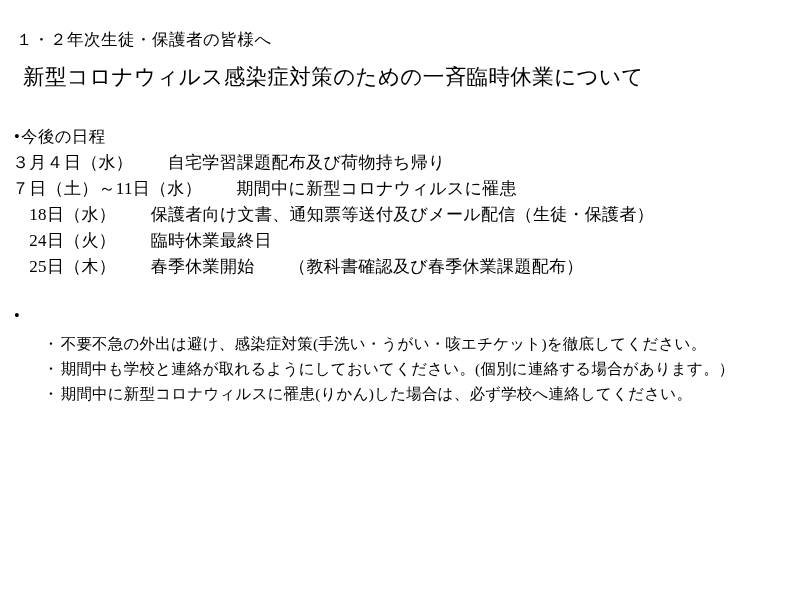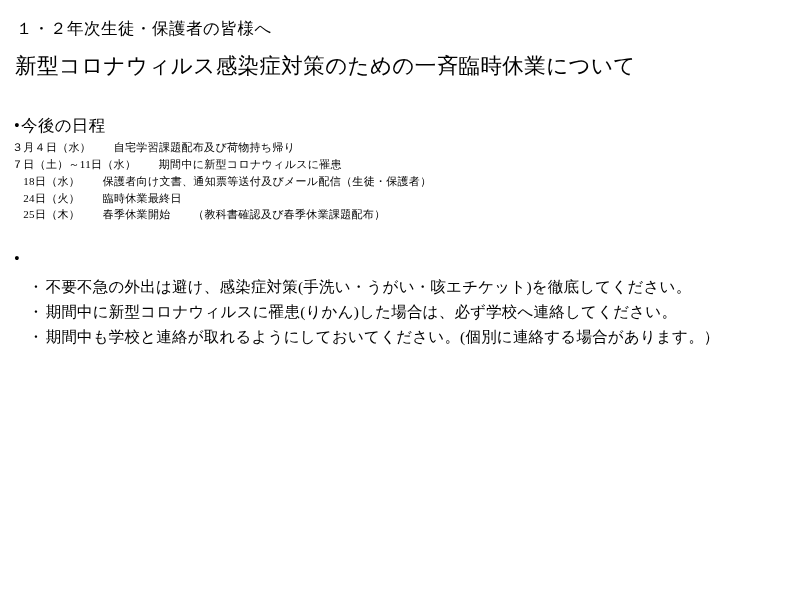--- a/index.html
+++ b/index.html
@@ -12,33 +12,33 @@
     background: #ffffff;
     font-family: "Liberation Serif", "DejaVu Serif", serif;
     color: #000000;
     overflow: hidden;
   }
   .page {
     position: relative;
     width: 800px;
     height: 488px;
     box-sizing: border-box;
-    padding: 18px 18px 0 12px;
+    padding: 29px 18px 0 12px;
   }
   .addressee {
     font-size: 16.5px;
     line-height: 1.3;
     letter-spacing: 0.5px;
     margin: 0 0 14px 4px;
   }
   .doc-title {
     font-size: 21.5px;
     line-height: 1.25;
     letter-spacing: 0.4px;
-    margin: 0 0 34px 3px;
+    margin: 0 0 34px 11px;
     font-weight: normal;
   }
   .section {
     margin-bottom: 6px;
   }
   .section-head {
     font-size: 16.5px;
     line-height: 1.4;
     letter-spacing: 0.3px;
     margin: 0 0 2px 2px;
@@ -50,36 +50,36 @@
     margin-right: 1px;
     font-size: 16.5px;
     line-height: 1.4;
   }
   .schedule {
     margin: 0;
     padding: 0;
     list-style: none;
   }
   .schedule li {
-    font-size: 11px;
+    font-size: 17px;
     line-height: 1.52;
     letter-spacing: 0.3px;
     white-space: pre;
   }
   .notes {
     margin: 4px 0 0 0;
     padding: 0;
     list-style: none;
   }
   .notes li {
     font-size: 15.5px;
     line-height: 1.62;
     letter-spacing: 0.2px;
     white-space: pre;
-    margin-left: 16px;
+    margin-left: 31px;
   }
   .notes li .nb {
     margin-right: 2px;
   }
   .spacer-sm { height: 18px; }
 </style>
 </head>
 <body>
 
 <div class="page">
@@ -103,18 +103,18 @@
   </div>
 
   <div class="spacer-sm"></div>
 
   <div class="section">
     <div class="section-head">
       <span class="bullet-dot">•</span>
     </div>
     <ul class="notes">
       <li><span class="nb">・</span><span>不要不急の外出は避け、感染症対策(手洗い・うがい・咳エチケット)を徹底してください。</span></li>
+      <li><span class="nb">・</span><span>期間中も学校と連絡が取れるようにしておいてください。(個別に連絡する場合があります。）</span></li>
       <li><span class="nb">・</span><span>期間中に新型コロナウィルスに罹患(りかん)した場合は、必ず学校へ連絡してください。</span></li>
-      <li><span class="nb">・</span><span>期間中も学校と連絡が取れるようにしておいてください。(個別に連絡する場合があります。）</span></li>
     </ul>
   </div>
 
 </div>
 
 </body></html>

